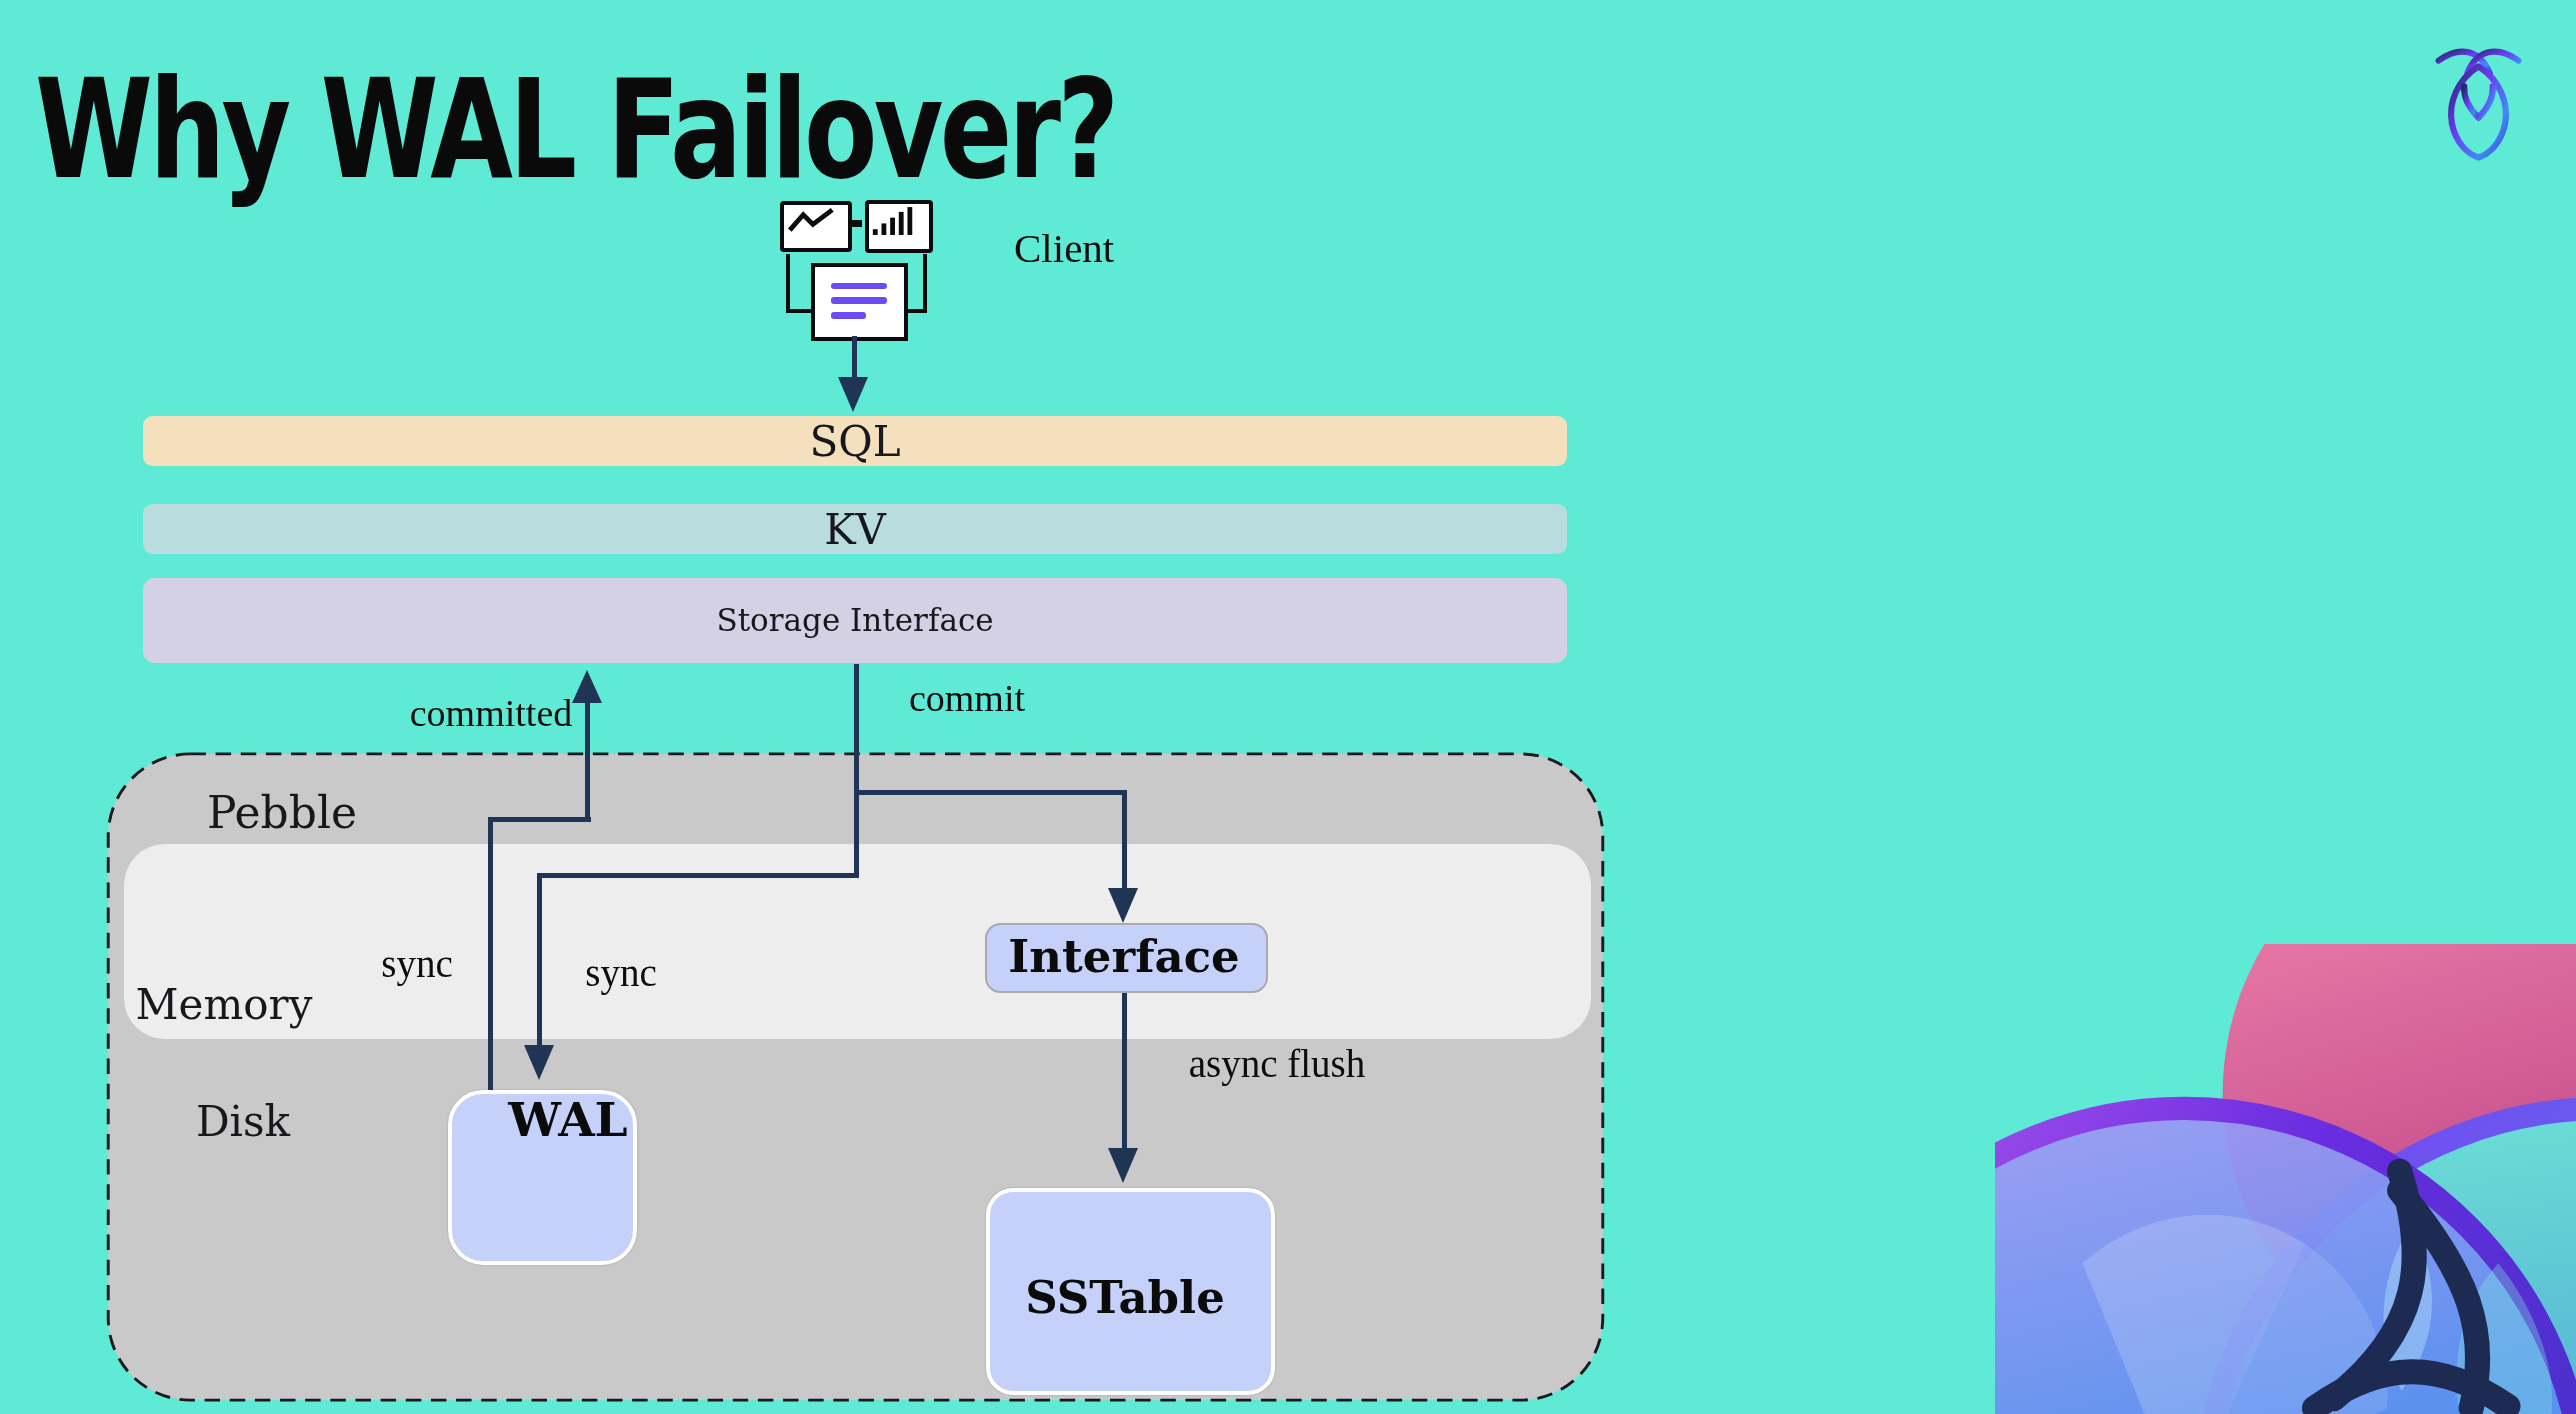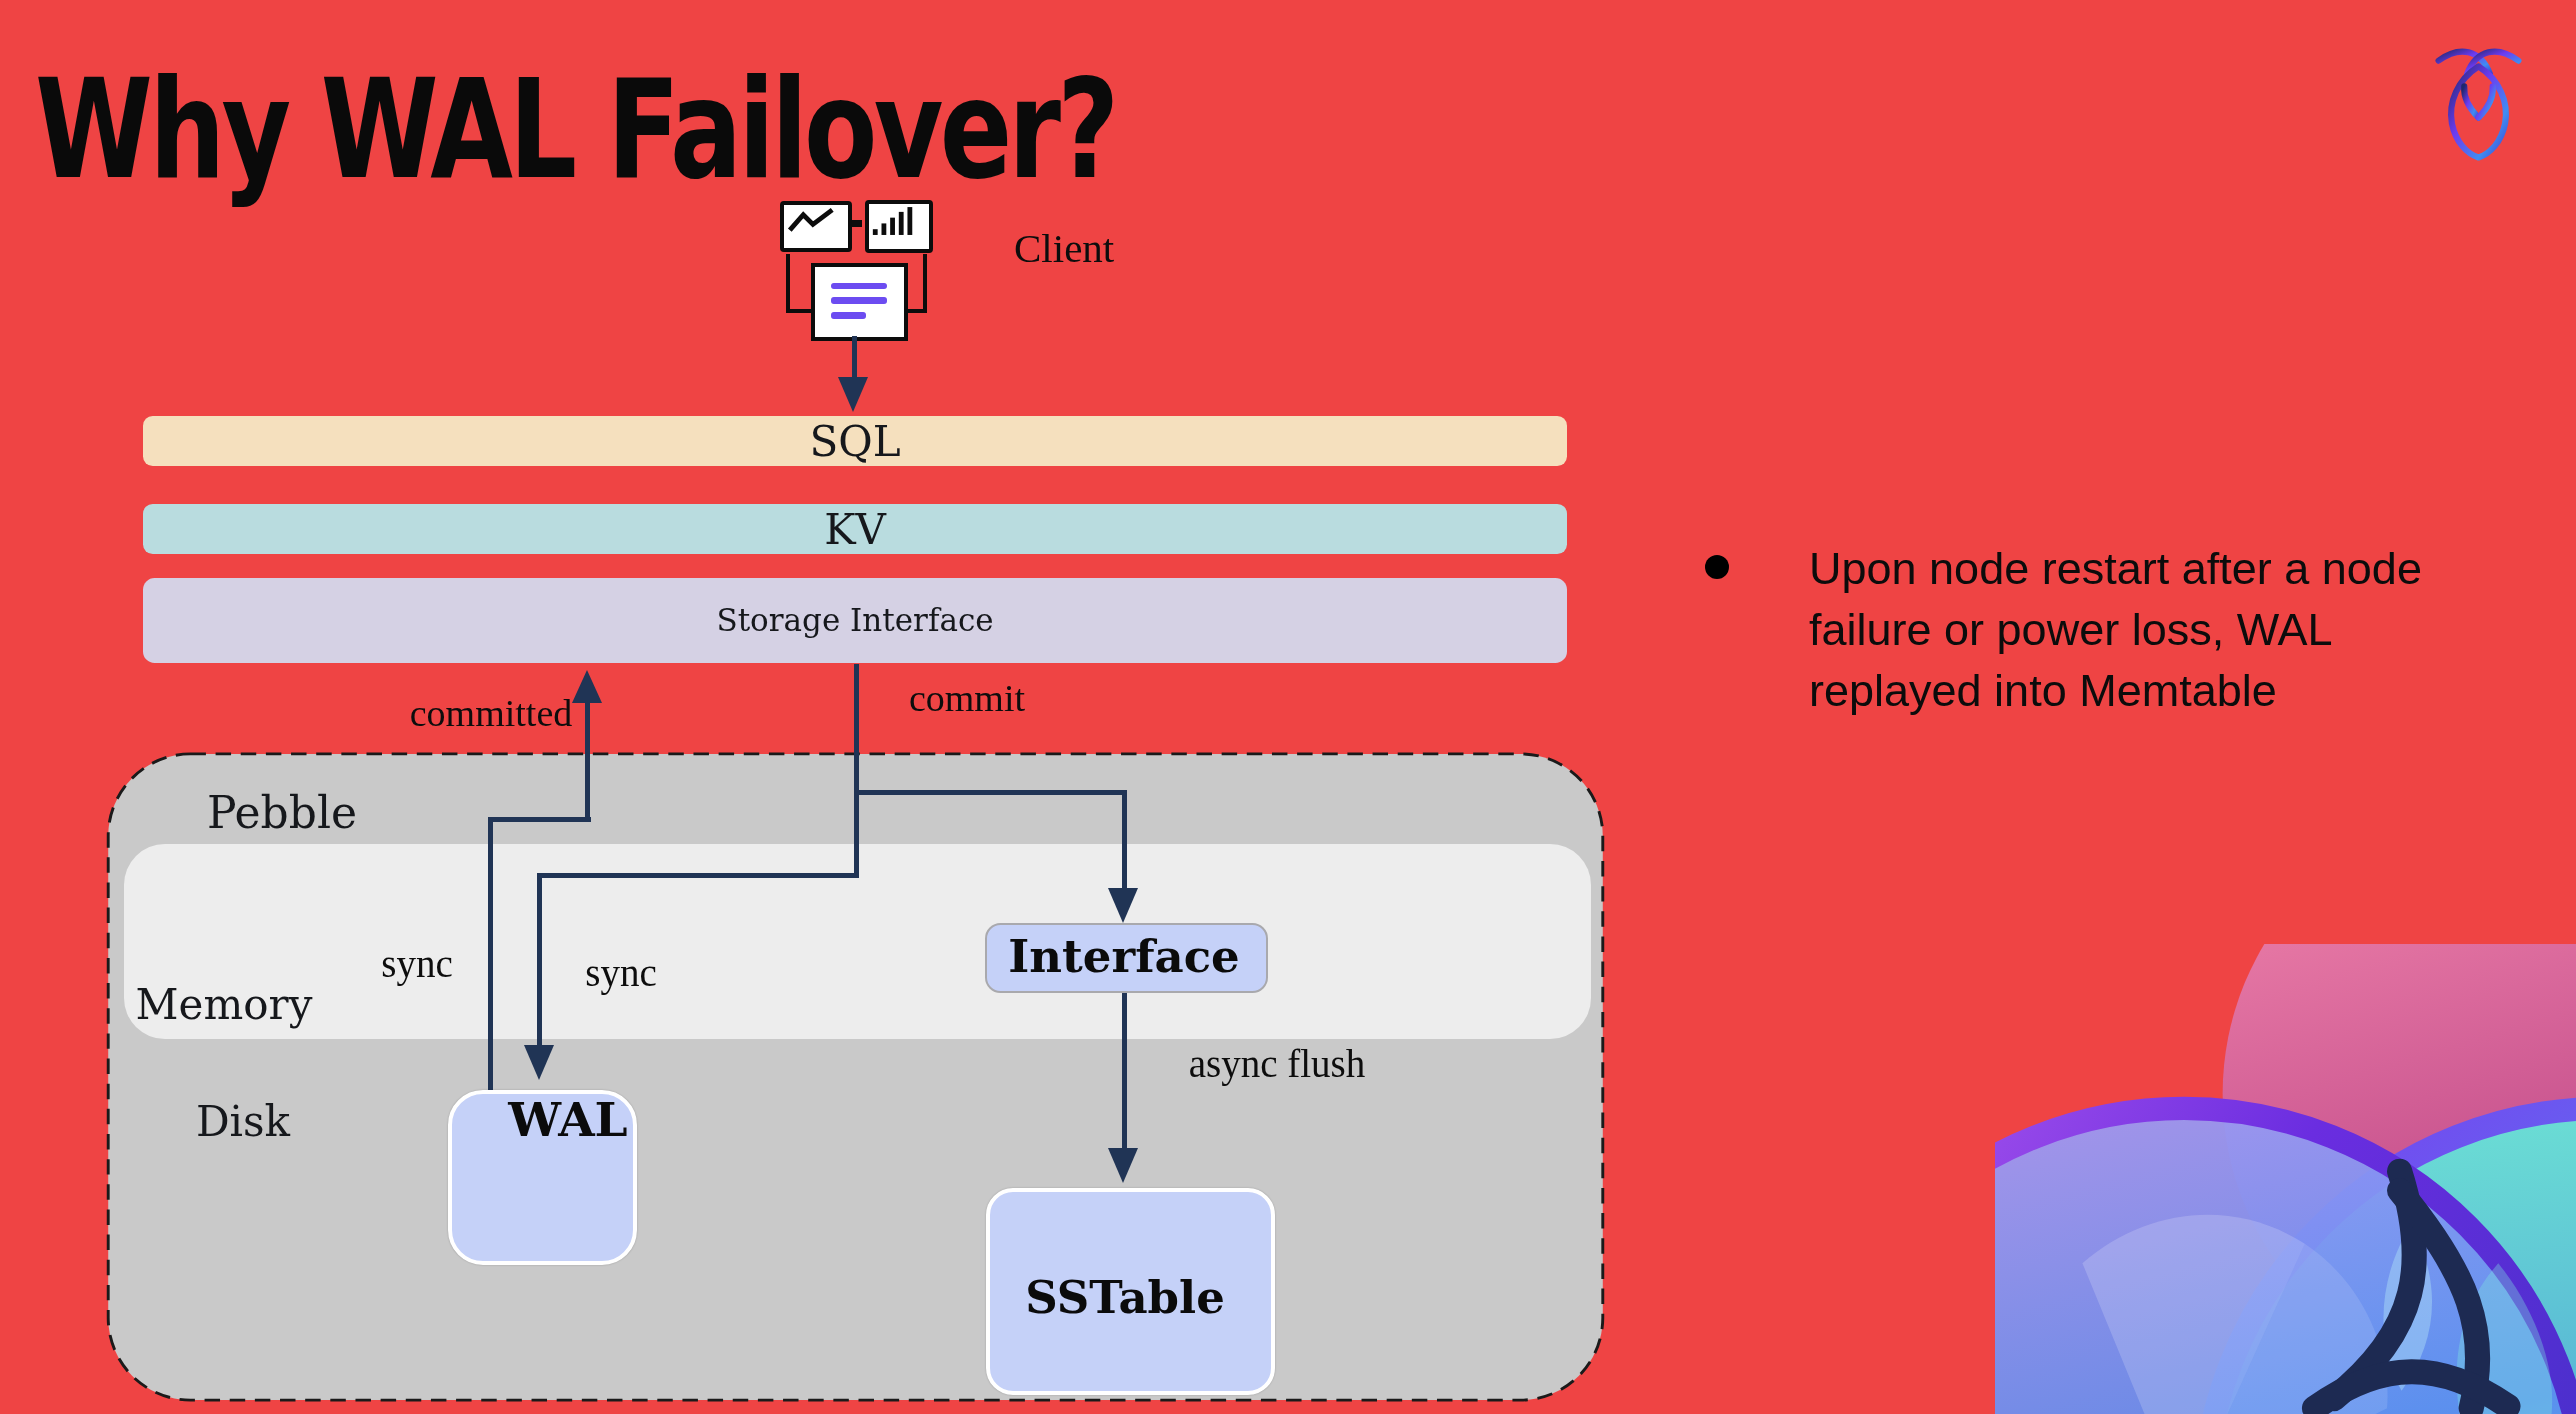--- a/index.html
+++ b/index.html
@@ -1,17 +1,17 @@
 <!DOCTYPE html>
 <html><head>
 <meta charset="utf-8">
 <style>
   html,body{margin:0;padding:0;background:#ffffff;}
   .canvas{
-    position:relative;width:2576px;height:1415px;background:#ef4444;
+    position:relative;width:2576px;height:1415px;background:#5eead4;
     overflow:hidden;font-family:"Liberation Sans",sans-serif;
     --edge:#203455;
   }
   
   .title{
     position:absolute;left:35px;top:50px;margin:0;
     font-family:"DejaVu Sans",sans-serif;font-weight:700;font-size:137px;
     letter-spacing:-4.8px;color:#0a0a0a;white-space:nowrap;
     transform:scaleX(0.78);transform-origin:left top;
   }
@@ -165,24 +165,20 @@
   <div class="node node-sstable" style="background-color: rgb(197, 209, 248);"></div>
   <span class="lbl node-label" style="left:1125px;top:1297px;font-size:45px;">SSTable</span>
 
   <span class="lbl sans" style="left:491px;top:713px;font-size:38px;">committed</span>
   <span class="lbl sans" style="left:967px;top:698px;font-size:38px;">commit</span>
   <span class="lbl sans" style="left:417px;top:963px;font-size:39px;">sync</span>
   <span class="lbl sans" style="left:621px;top:972px;font-size:39px;">sync</span>
   <span class="lbl sans" style="left:1277px;top:1063px;font-size:39px;">async flush</span>
 
   <ul class="bullets">
-    <li>
-      <span class="dot"></span>
-      <span>Upon node restart after a node failure or power loss, WAL replayed into Memtable</span>
-    </li>
   </ul>
 
   <svg class="artwork" width="581" height="471" viewBox="0 0 600 487">
     <defs>
       <linearGradient id="gPink" x1="0.1" y1="0" x2="0.4" y2="1">
         <stop offset="0" stop-color="#f286ad"></stop>
           <stop offset="1" stop-color="#b43b80"></stop>
       </linearGradient>
       <linearGradient id="gBlueL" x1="0.25" y1="0" x2="0.5" y2="1">
         <stop offset="0" stop-color="#a29af4"></stop>

